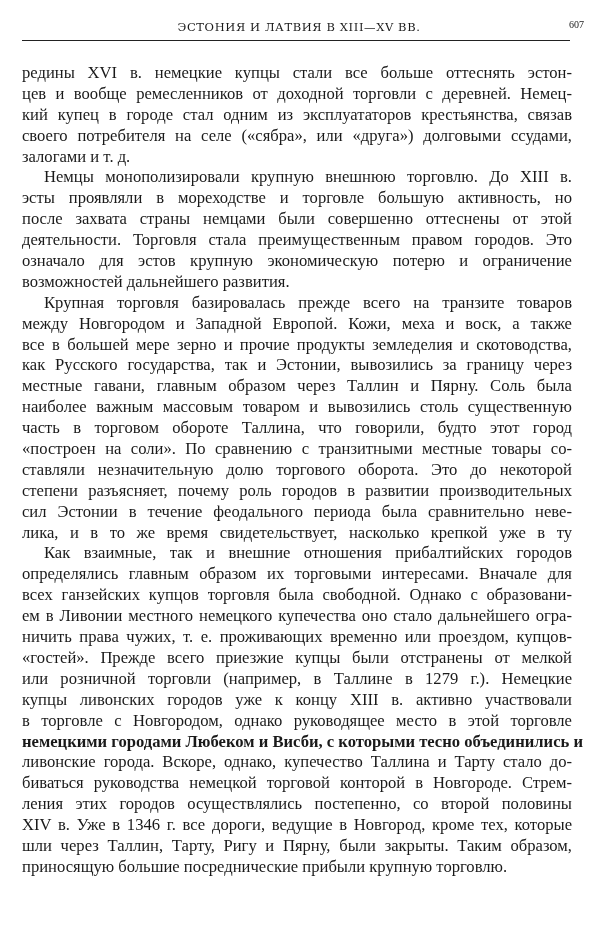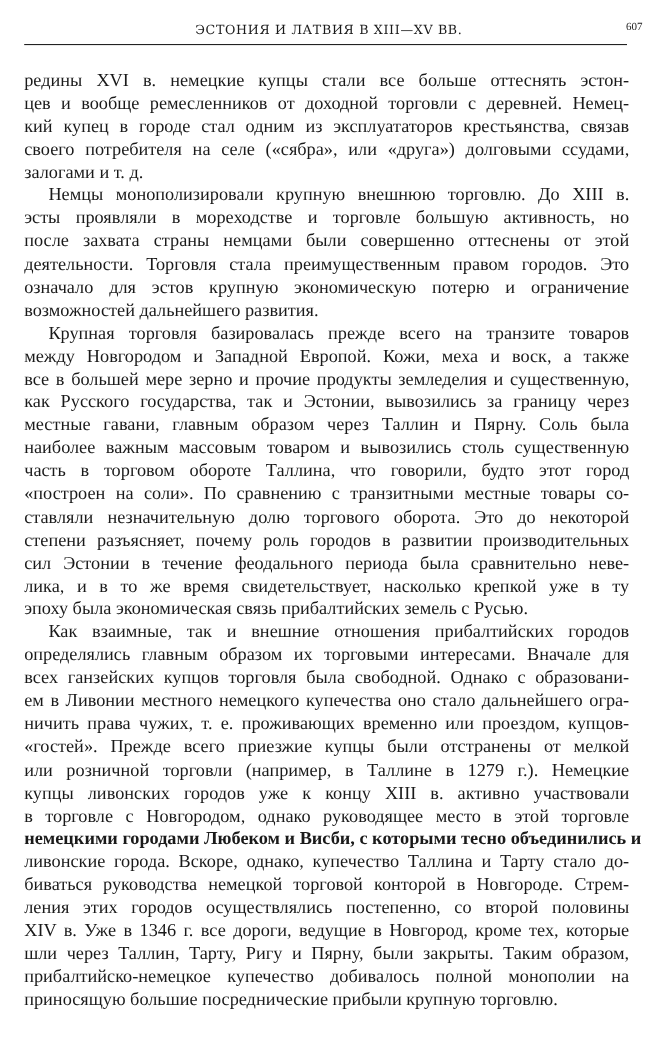--- a/index.html
+++ b/index.html
@@ -41,45 +41,43 @@
         <div class="line indent"><span style="word-spacing: 0px;">Немцы монополизировали крупную внешнюю торговлю. До XIII в.</span></div>
         <div class="line"><span style="word-spacing: 0px;">эсты проявляли в мореходстве и торговле большую активность, но</span></div>
         <div class="line"><span style="word-spacing: 0px;">после захвата страны немцами были совершенно оттеснены от этой</span></div>
         <div class="line"><span style="word-spacing: 0px;">деятельности. Торговля стала преимущественным правом городов. Это</span></div>
         <div class="line"><span style="word-spacing: 0px;">означало для эстов крупную экономическую потерю и ограничение</span></div>
         <div class="line last"><span>возможностей дальнейшего развития.</span></div>
       </div>
       <div>
         <div class="line indent"><span style="word-spacing: 0px;">Крупная торговля базировалась прежде всего на транзите товаров</span></div>
         <div class="line"><span style="word-spacing: 0px;">между Новгородом и Западной Европой. Кожи, меха и воск, а также</span></div>
-        <div class="line"><span style="word-spacing: 0px;">все в большей мере зерно и прочие продукты земледелия и существенную,</span></div>
+        <div class="line"><span style="word-spacing: 0px;">все в большей мере зерно и прочие продукты земледелия и скотоводства,</span></div>
         <div class="line"><span style="word-spacing: 0px;">как Русского государства, так и Эстонии, вывозились за границу через</span></div>
         <div class="line"><span style="word-spacing: 0px;">местные гавани, главным образом через Таллин и Пярну. Соль была</span></div>
         <div class="line"><span style="word-spacing: 0px;">наиболее важным массовым товаром и вывозились столь существенную</span></div>
         <div class="line"><span style="word-spacing: 0px;">часть в торговом обороте Таллина, что говорили, будто этот город</span></div>
         <div class="line"><span style="word-spacing: 0px;">«построен на соли». По сравнению с транзитными местные товары со-</span></div>
         <div class="line"><span style="word-spacing: 0px;">ставляли незначительную долю торгового оборота. Это до некоторой</span></div>
         <div class="line"><span style="word-spacing: 0px;">степени разъясняет, почему роль городов в развитии производительных</span></div>
         <div class="line"><span style="word-spacing: 0px;">сил Эстонии в течение феодального периода была сравнительно неве-</span></div>
         <div class="line"><span style="word-spacing: 0px;">лика, и в то же время свидетельствует, насколько крепкой уже в ту</span></div>
-        <div class="line last"><span>эпоху была экономическая связь прибалтийских земель с Русью.</span></div>
       </div>
       <div>
         <div class="line indent"><span style="word-spacing: 0px;">Как взаимные, так и внешние отношения прибалтийских городов</span></div>
         <div class="line"><span style="word-spacing: 0px;">определялись главным образом их торговыми интересами. Вначале для</span></div>
         <div class="line"><span style="word-spacing: 0px;">всех ганзейских купцов торговля была свободной. Однако с образовани-</span></div>
         <div class="line"><span style="word-spacing: 0px;">ем в Ливонии местного немецкого купечества оно стало дальнейшего огра-</span></div>
         <div class="line"><span style="word-spacing: 0px;">ничить права чужих, т. е. проживающих временно или проездом, купцов-</span></div>
         <div class="line"><span style="word-spacing: 0px;">«гостей». Прежде всего приезжие купцы были отстранены от мелкой</span></div>
         <div class="line"><span style="word-spacing: 0px;">или розничной торговли (например, в Таллине в 1279 г.). Немецкие</span></div>
         <div class="line"><span style="word-spacing: 0px;">купцы ливонских городов уже к концу XIII в. активно участвовали</span></div>
         <div class="line"><span style="word-spacing: 0px;">в торговле с Новгородом, однако руководящее место в этой торговле</span></div>
         <div class="line"><span style="word-spacing: 0px; font-weight: bold;">немецкими городами Любеком и Висби, с которыми тесно объединились и</span></div>
         <div class="line"><span style="word-spacing: 0px;">ливонские города. Вскоре, однако, купечество Таллина и Тарту стало до-</span></div>
         <div class="line"><span style="word-spacing: 0px;">биваться руководства немецкой торговой конторой в Новгороде. Стрем-</span></div>
         <div class="line"><span style="word-spacing: 0px;">ления этих городов осуществлялись постепенно, со второй половины</span></div>
         <div class="line"><span style="word-spacing: 0px;">XIV в. Уже в 1346 г. все дороги, ведущие в Новгород, кроме тех, которые</span></div>
         <div class="line"><span style="word-spacing: 0px;">шли через Таллин, Тарту, Ригу и Пярну, были закрыты. Таким образом,</span></div>
-        <div class="line"><span style="word-spacing: 0px;">прибалтийско-немецкое купечество добивалось полной монополии на</span></div>
         <div class="line last"><span>приносящую большие посреднические прибыли крупную торговлю.</span></div>
       </div>
     </div>
 </div>
 
 </body></html>

